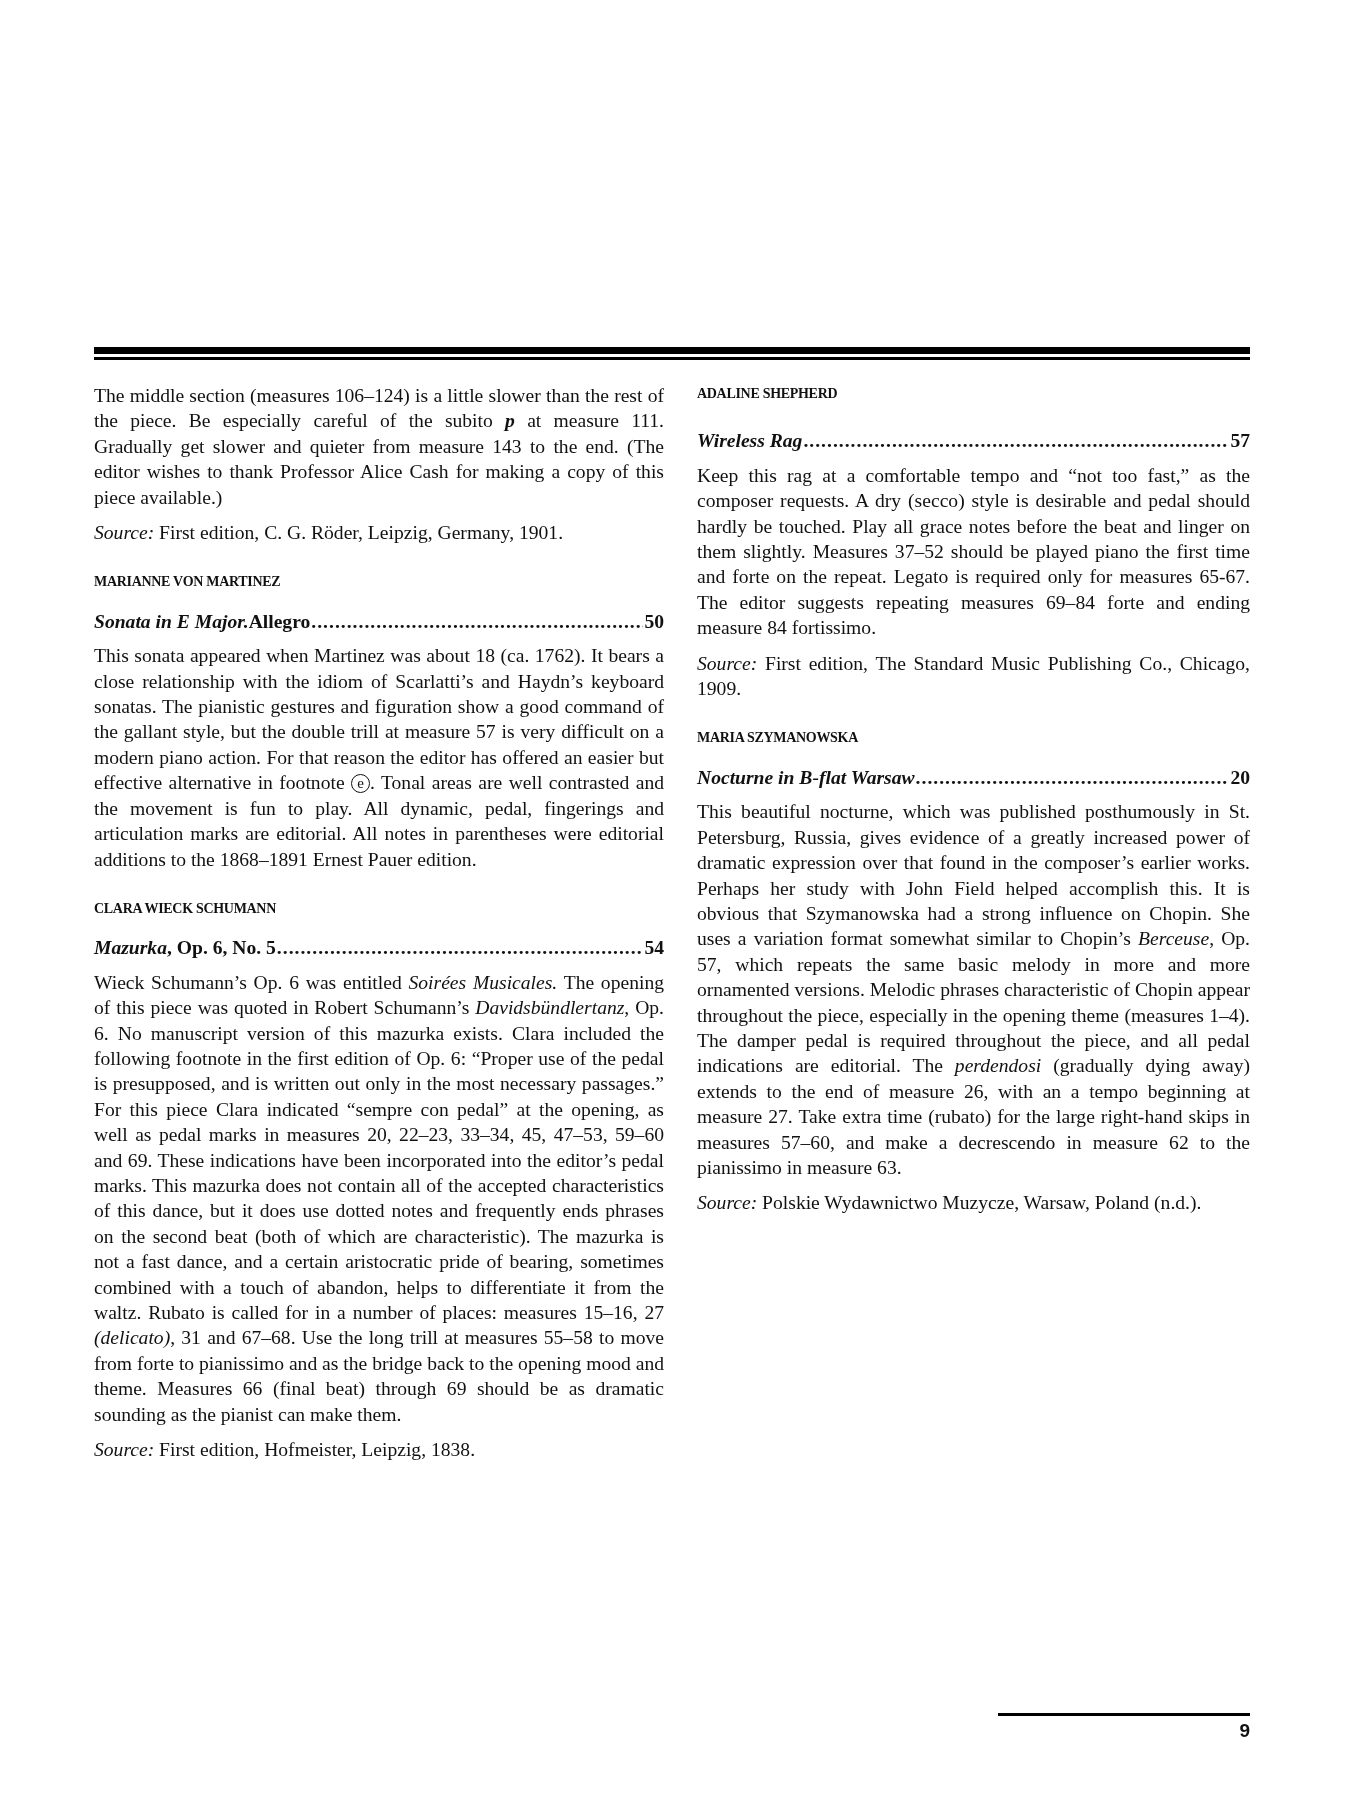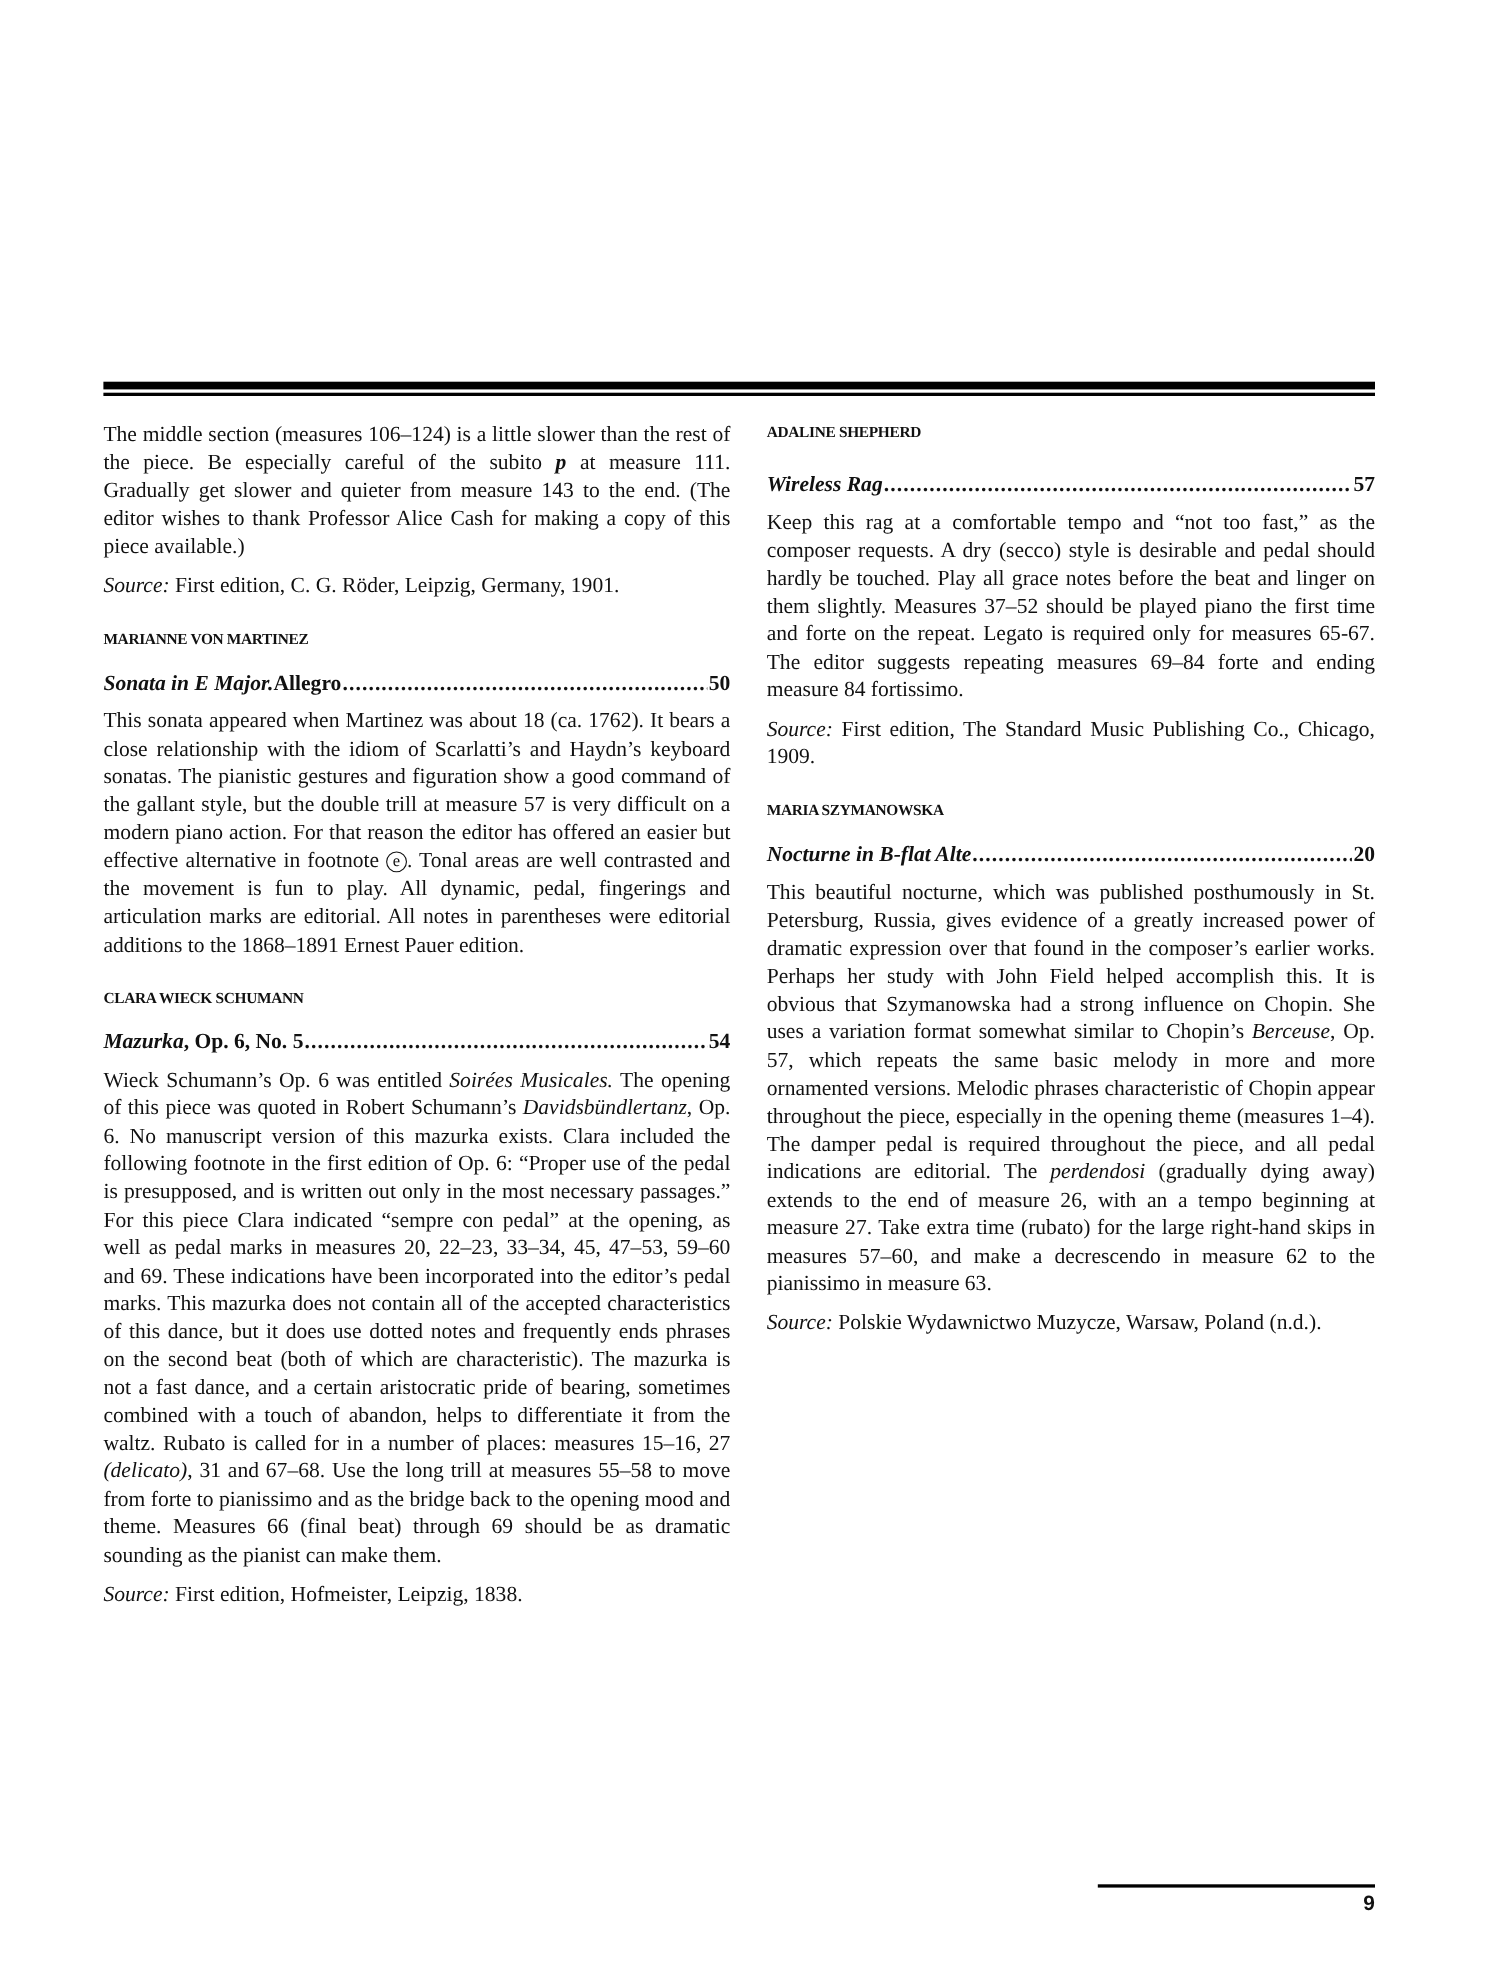--- a/index.html
+++ b/index.html
@@ -109,21 +109,21 @@
       <span class="leader"></span>
       <span class="page">57</span>
     </div>
     <p>Keep this rag at a comfortable tempo and “not too fast,” as the composer requests. A dry (secco) style is desirable and pedal should hardly be touched. Play all grace notes before the beat and linger on them slightly. Measures 37–52 should be played piano the first time and forte on the repeat. Legato is required only for measures 65-67. The editor suggests repeating measures 69–84 forte and ending measure 84 fortissimo.</p>
     <p class="source"><span class="it">Source:</span><span> First edition, The Standard Music Publishing Co., Chicago, 1909.</span></p>
   </div>
 
   <div class="section">
     <div class="composer">MARIA SZYMANOWSKA</div>
     <div class="piece">
-      <span class="title-it">Nocturne in B-flat Alte</span>
+      <span class="title-it">Nocturne in B-flat Warsaw</span>
       <span class="leader"></span>
       <span class="page">20</span>
     </div>
     <p><span>This beautiful nocturne, which was published posthumously in St. Petersburg, Russia, gives evidence of a greatly increased power of dramatic expression over that found in the composer’s earlier works. Perhaps her study with John Field helped accomplish this. It is obvious that Szymanowska had a strong influence on Chopin. She uses a variation format somewhat similar to Chopin’s </span><span class="it">Berceuse</span><span>, Op. 57, which repeats the same basic melody in more and more ornamented versions. Melodic phrases characteristic of Chopin appear throughout the piece, especially in the opening theme (measures 1–4). The damper pedal is required throughout the piece, and all pedal indications are editorial. The </span><span class="it">perdendosi</span><span> (gradually dying away) extends to the end of measure 26, with an a tempo beginning at measure 27. Take extra time (rubato) for the large right-hand skips in measures 57–60, and make a decrescendo in measure 62 to the pianissimo in measure 63.</span></p>
     <p class="source"><span class="it">Source:</span><span> Polskie Wydawnictwo Muzycze, Warsaw, Poland (n.d.).</span></p>
   </div>
 </div>
 
 <div class="footer-rule"></div>
 <div class="page-number">9</div>

